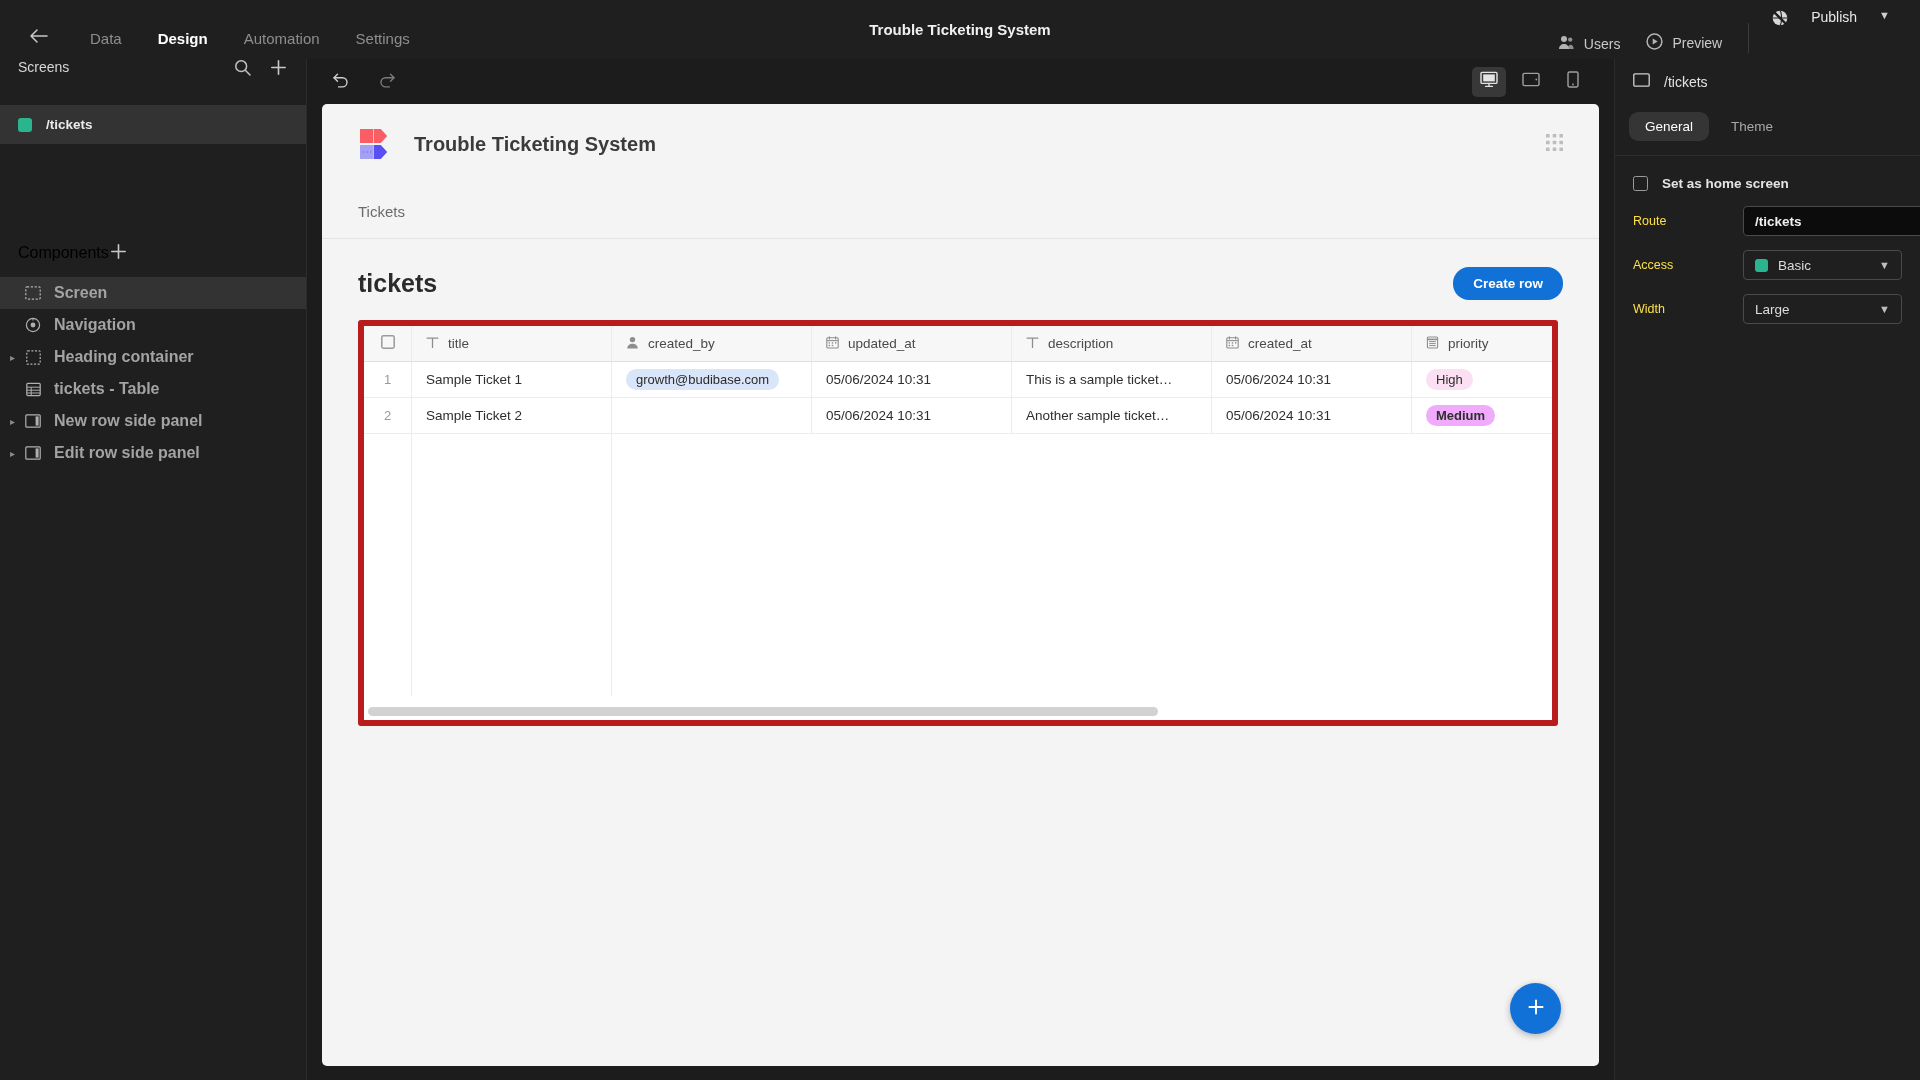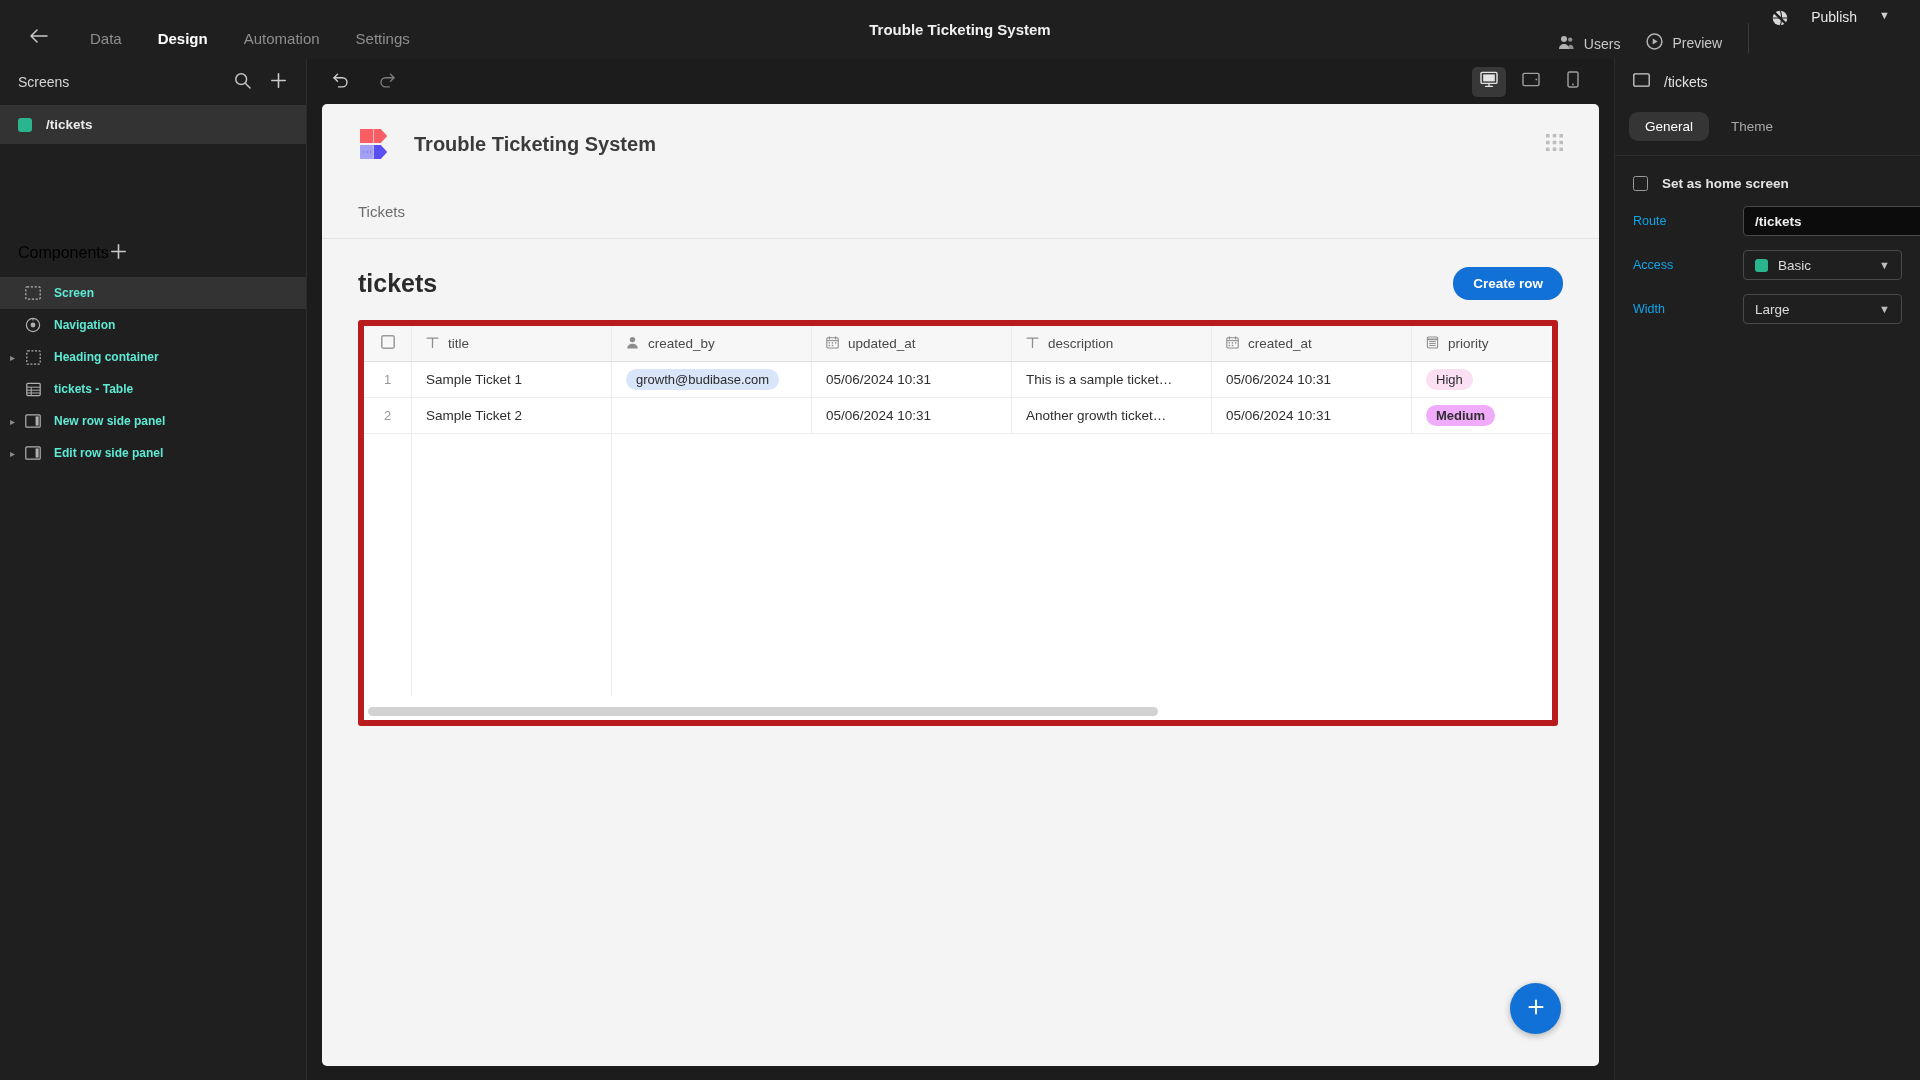--- a/index.html
+++ b/index.html
@@ -62,21 +62,21 @@
   }
 
   
   .leftpanel {
     position: absolute; top: 59px; left: 0;
     width: 307px; height: 1021px;
     background: #1f1f1f;
     border-right: 1px solid #2b2b2b;
   }
   .lp-header {
-    height: 46px; display: flex; align-items: center;
+    height: 46px; display: flex; align-items: flex-start;
     padding: 0 18px;
   }
   .lp-header .lp-title {
     font-size: 14px; color: #d6d6d6;
   }
   .lp-header .lp-actions {
     margin-left: auto; display: flex; align-items: center; gap: 16px;
   }
   .lp-icon-btn {
     width: 20px; height: 20px; display: flex;
@@ -103,21 +103,21 @@
   .comp-row.selected { background: #333333; }
   .comp-caret {
     width: 12px; font-size: 10px; color: #8a8a8a; flex: none;
     margin-left: -8px; margin-right: 2px;
   }
   .comp-caret.empty { visibility: hidden; }
   .comp-ico {
     width: 18px; height: 18px; flex: none; margin-right: 12px;
     display: flex; align-items: center; justify-content: center;
   }
-  .comp-label { color: #5eead4; font-weight: bold; font-size: 12px; text-align: center; }
+  .comp-label { color: #a3a3a3; font-weight: bold; font-size: 16px; text-align: center; }
 
   
   .canvasarea {
     position: absolute; top: 59px; left: 307px;
     width: 1307px; height: 1021px;
     background: #1c1c1c;
   }
   .canvas-toolbar {
     height: 45px; display: flex; align-items: center;
     padding: 0 24px;
@@ -252,21 +252,21 @@
     width: 15px; height: 15px; border: 1.5px solid #9a9a9a;
     border-radius: 2.5px; flex: none;
   }
   .rp-check-label { font-size: 13.5px; color: #e4e4e4; font-weight: bold; }
 
   .rp-field {
     display: flex; align-items: center;
     padding: 7px 18px;
   }
   .rp-field-label {
-    width: 110px; font-size: 12.5px; color: #0ea5e9; flex: none;
+    width: 110px; font-size: 12.5px; color: #fde047; flex: none;
   }
   .rp-input {
     flex: 1; height: 30px; background: #0c0c0c;
     border: 1px solid #4a4a4a; border-radius: 4px;
     color: #f0f0f0; font-size: 13.5px; font-weight: bold;
     padding: 0 11px;
     font-family: "Liberation Sans", sans-serif;
   }
   .rp-select {
     flex: 1; height: 30px; background: #1f1f1f;
@@ -646,21 +646,21 @@
           <div class="gcell c-title">
             <span class="cell-txt">Sample Ticket 2</span>
           </div>
           <div class="gcell c-createdby">
             <span class="cell-txt"></span>
           </div>
           <div class="gcell c-updatedat">
             <span class="cell-txt">05/06/2024 10:31</span>
           </div>
           <div class="gcell c-description">
-            <span class="cell-txt">Another growth ticket…</span>
+            <span class="cell-txt">Another sample ticket…</span>
           </div>
           <div class="gcell c-createdat">
             <span class="cell-txt">05/06/2024 10:31</span>
           </div>
           <div class="gcell c-priority">
             <span class="pill pill-medium">Medium</span>
           </div>
         </div>
 
         <div class="grid-blank">

